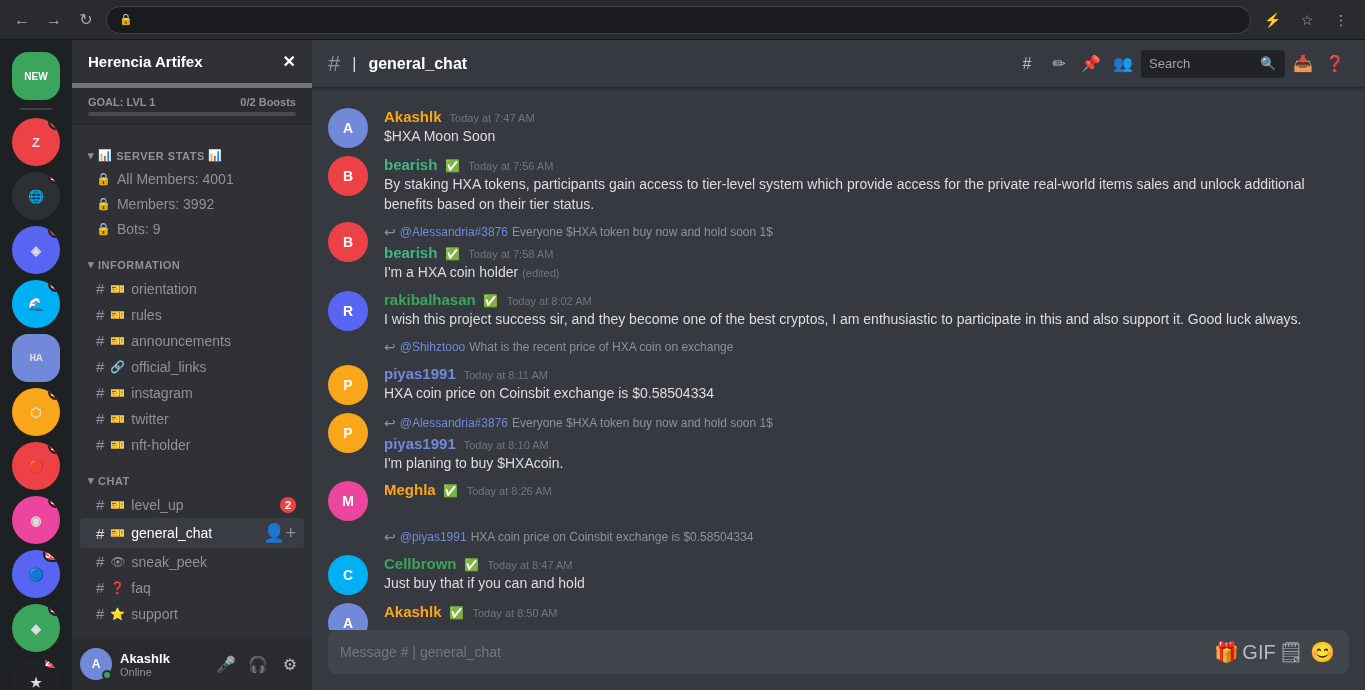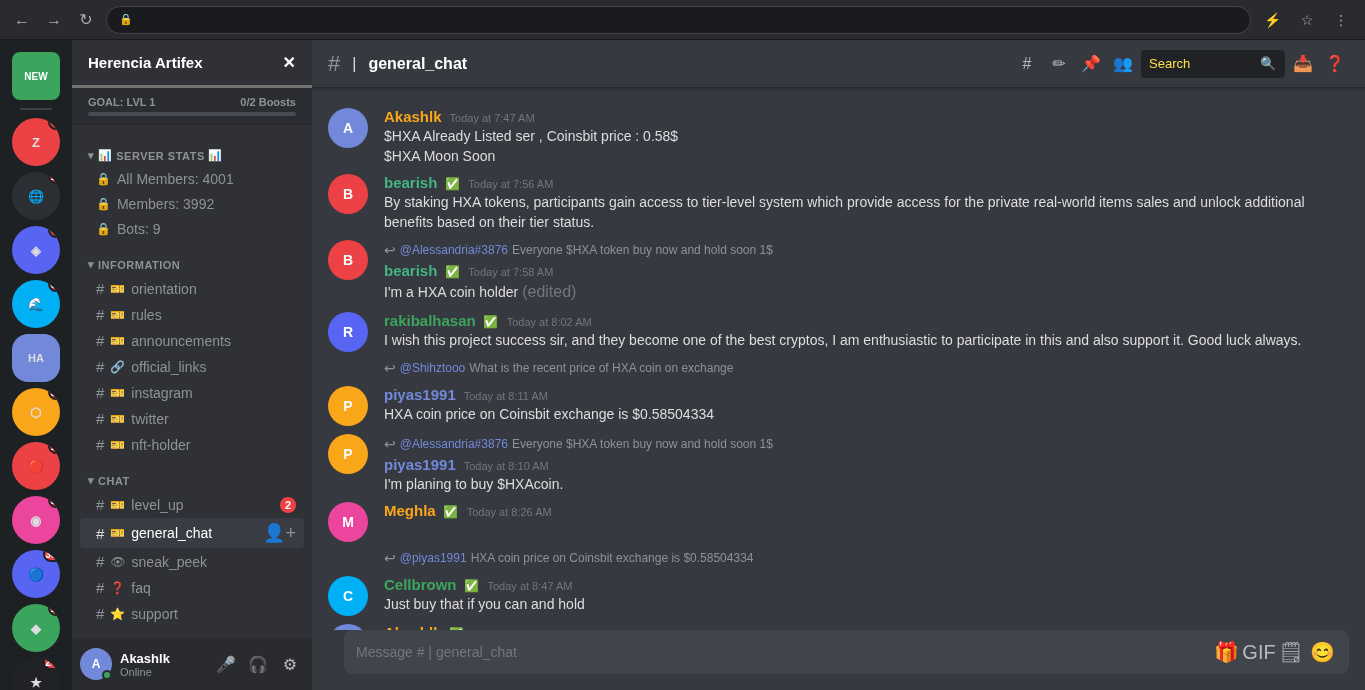--- a/index.html
+++ b/index.html
@@ -69,21 +69,21 @@
     .server-icon {
       width: 48px; height: 48px;
       border-radius: 50%;
       cursor: pointer;
       display: flex; align-items: center; justify-content: center;
       font-weight: bold; font-size: 13px;
       position: relative;
       flex-shrink: 0;
       overflow: hidden;
     }
-    .server-icon.active { border-radius: 16px; }
+    .server-icon.active { border-radius: 16px; font-family: Liberation Mono, monospace; }
     .server-badge {
       position: absolute;
       top: -4px; right: -4px;
       background: #ed4245;
       color: white;
       font-size: 10px;
       min-width: 16px; height: 16px;
       border-radius: 8px;
       display: flex; align-items: center; justify-content: center;
       border: 2px solid #1e2124;
@@ -105,21 +105,21 @@
       flex-direction: column;
       flex-shrink: 0;
       overflow: hidden;
     }
     .server-header {
       height: 48px;
       display: flex;
       align-items: center;
       justify-content: space-between;
       padding: 0 16px;
-      border-bottom: 3px solid #737373;
+      border-bottom: 5px solid #737373;
       cursor: pointer;
       font-weight: 600;
       font-size: 15px;
       color: #fff;
     }
     .boost-bar {
       padding: 8px 16px;
       background: #2a2c31;
       border-bottom: 1px solid #26282c;
     }
@@ -295,25 +295,25 @@
     .message-timestamp { font-size: 11px; color: #72767d; }
     .message-text { font-size: 14px; color: #dcddde; line-height: 1.4; word-wrap: break-word; }
     .message-reply {
       font-size: 12px; color: #8e9297;
       display: flex; align-items: center; gap: 4px;
       margin-bottom: 2px;
       padding: 2px 0;
     }
     .message-reply .reply-name { color: #7289da; }
     .verified-icon { color: #3ba55d; font-size: 12px; }
-    .edited-label { font-size: 16px; color: #72767d; margin-left: 4px; }
+    .edited-label { font-size: 11px; color: #72767d; margin-left: 4px; }
 
     
     .message-input-area {
-      padding: 0 16px 16px 32px;
+      padding: 0 16px 16px 16px;
       flex-shrink: 0;
     }
     .message-input-box {
       background: #40444b;
       border-radius: 8px;
       display: flex;
       align-items: center;
       padding: 0 12px;
       height: 44px;
       gap: 8px;
@@ -358,21 +358,21 @@
   <div class="browser-actions">
     <button class="browser-action-btn">⚡</button>
     <button class="browser-action-btn">☆</button>
     <button class="browser-action-btn">⋮</button>
   </div>
 </div>
 
 <div class="discord-app">
 
   <div class="server-rail">
-    <div class="server-icon si-green" style="border-radius: 8px; font-size: 10px; font-weight: bold; color: white;">NEW</div>
+    <div class="server-icon si-green" style="border-radius: 16px; font-size: 10px; font-weight: bold; color: white;">NEW</div>
     <div class="server-divider"></div>
     <div class="server-icon si-red">Z<span class="server-badge">6</span></div>
     <div class="server-icon" style="background: #2c2f33;">🌐<span class="server-badge">12</span></div>
     <div class="server-icon si-blue">◈<span class="server-badge">4</span></div>
     <div class="server-icon" style="background:#00b0f4;">🌊<span class="server-badge">61</span></div>
     <div class="server-icon si-purple active" style="font-size: 11px; font-weight: bold;">HA</div>
     <div class="server-icon si-yellow">⬡<span class="server-badge">50</span></div>
     <div class="server-icon si-red">🔴<span class="server-badge">15</span></div>
     <div class="server-icon si-pink">◉<span class="server-badge">56</span></div>
     <div class="server-icon si-blue">🔵<span class="server-badge">303</span></div>
@@ -511,38 +511,37 @@
     <div class="channel-header">
       <span class="channel-header-icon">#</span>
       <span style="font-size:16px;">|</span>
       <span class="channel-header-name">general_chat</span>
       <div class="channel-header-actions">
         <button class="header-action-btn">#</button>
         <button class="header-action-btn">✏</button>
         <button class="header-action-btn">📌</button>
         <button class="header-action-btn">👥</button>
         <div class="search-box">
-          <span style="font-size:13px;color:#fde047;">Search</span>
+          <span style="font-size:13px;color:#a3a3a3;">Search</span>
           <span style="margin-left:auto;color:#72767d;">🔍</span>
         </div>
         <button class="header-action-btn">📥</button>
         <button class="header-action-btn">❓</button>
       </div>
     </div>
 
     <div class="messages-area">
 
       <div class="message-group">
         <div class="message-avatar" style="background:#7289da;">A</div>
         <div class="message-body">
           <div class="message-header">
             <span class="message-username" style="color:#faa61a;">Akashlk</span>
             <span class="message-timestamp">Today at 7:47 AM</span>
           </div>
-          <div class="message-text">$HXA Already Listed ser , Coinsbit price : 0.58$</div>
           <div class="message-text">$HXA Moon Soon</div>
         </div>
       </div>
 
       <div class="message-group">
         <div class="message-avatar" style="background:#ed4245;">B</div>
         <div class="message-body">
           <div class="message-header">
             <span class="message-username" style="color:#43b581;">bearish</span>
             <span class="verified-icon">✅</span>

